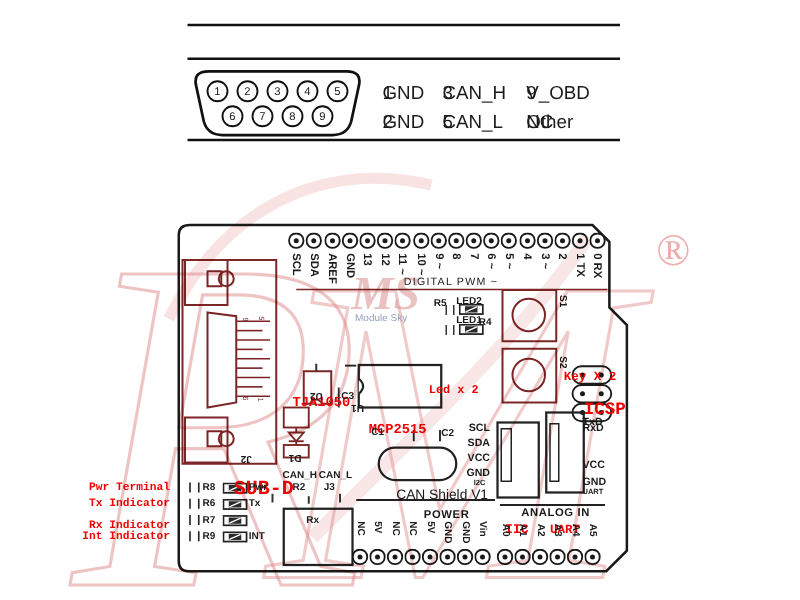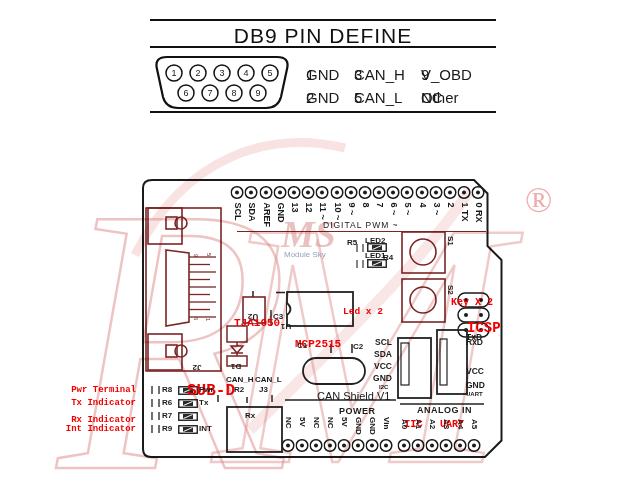--- a/index.html
+++ b/index.html
@@ -233,21 +233,20 @@
     <g>
       <use href="#pin" x="397.5" y="439"></use>
         <use href="#pin" x="411.5" y="439"></use>
         <use href="#pin" x="425.5" y="439"></use>
       <use href="#pin" x="439.5" y="439"></use>
         <use href="#pin" x="453.5" y="439"></use>
         <use href="#pin" x="467.5" y="439"></use>
     </g>
   </svg>
 
-  <span class="title" style="left:150px; top:24px;">DB9 PIN DEFINE</span>
 
   <span class="dbnum" style="left:166px; top:68px;">1</span>
   <span class="dbnum" style="left:190px; top:68px;">2</span>
   <span class="dbnum" style="left:214px; top:68px;">3</span>
   <span class="dbnum" style="left:238px; top:68px;">4</span>
   <span class="dbnum" style="left:262px; top:68px;">5</span>
   <span class="dbnum" style="left:178px; top:88px;">6</span>
   <span class="dbnum" style="left:202px; top:88px;">7</span>
   <span class="dbnum" style="left:226px; top:88px;">8</span>
   <span class="dbnum" style="left:250px; top:88px;">9</span>

